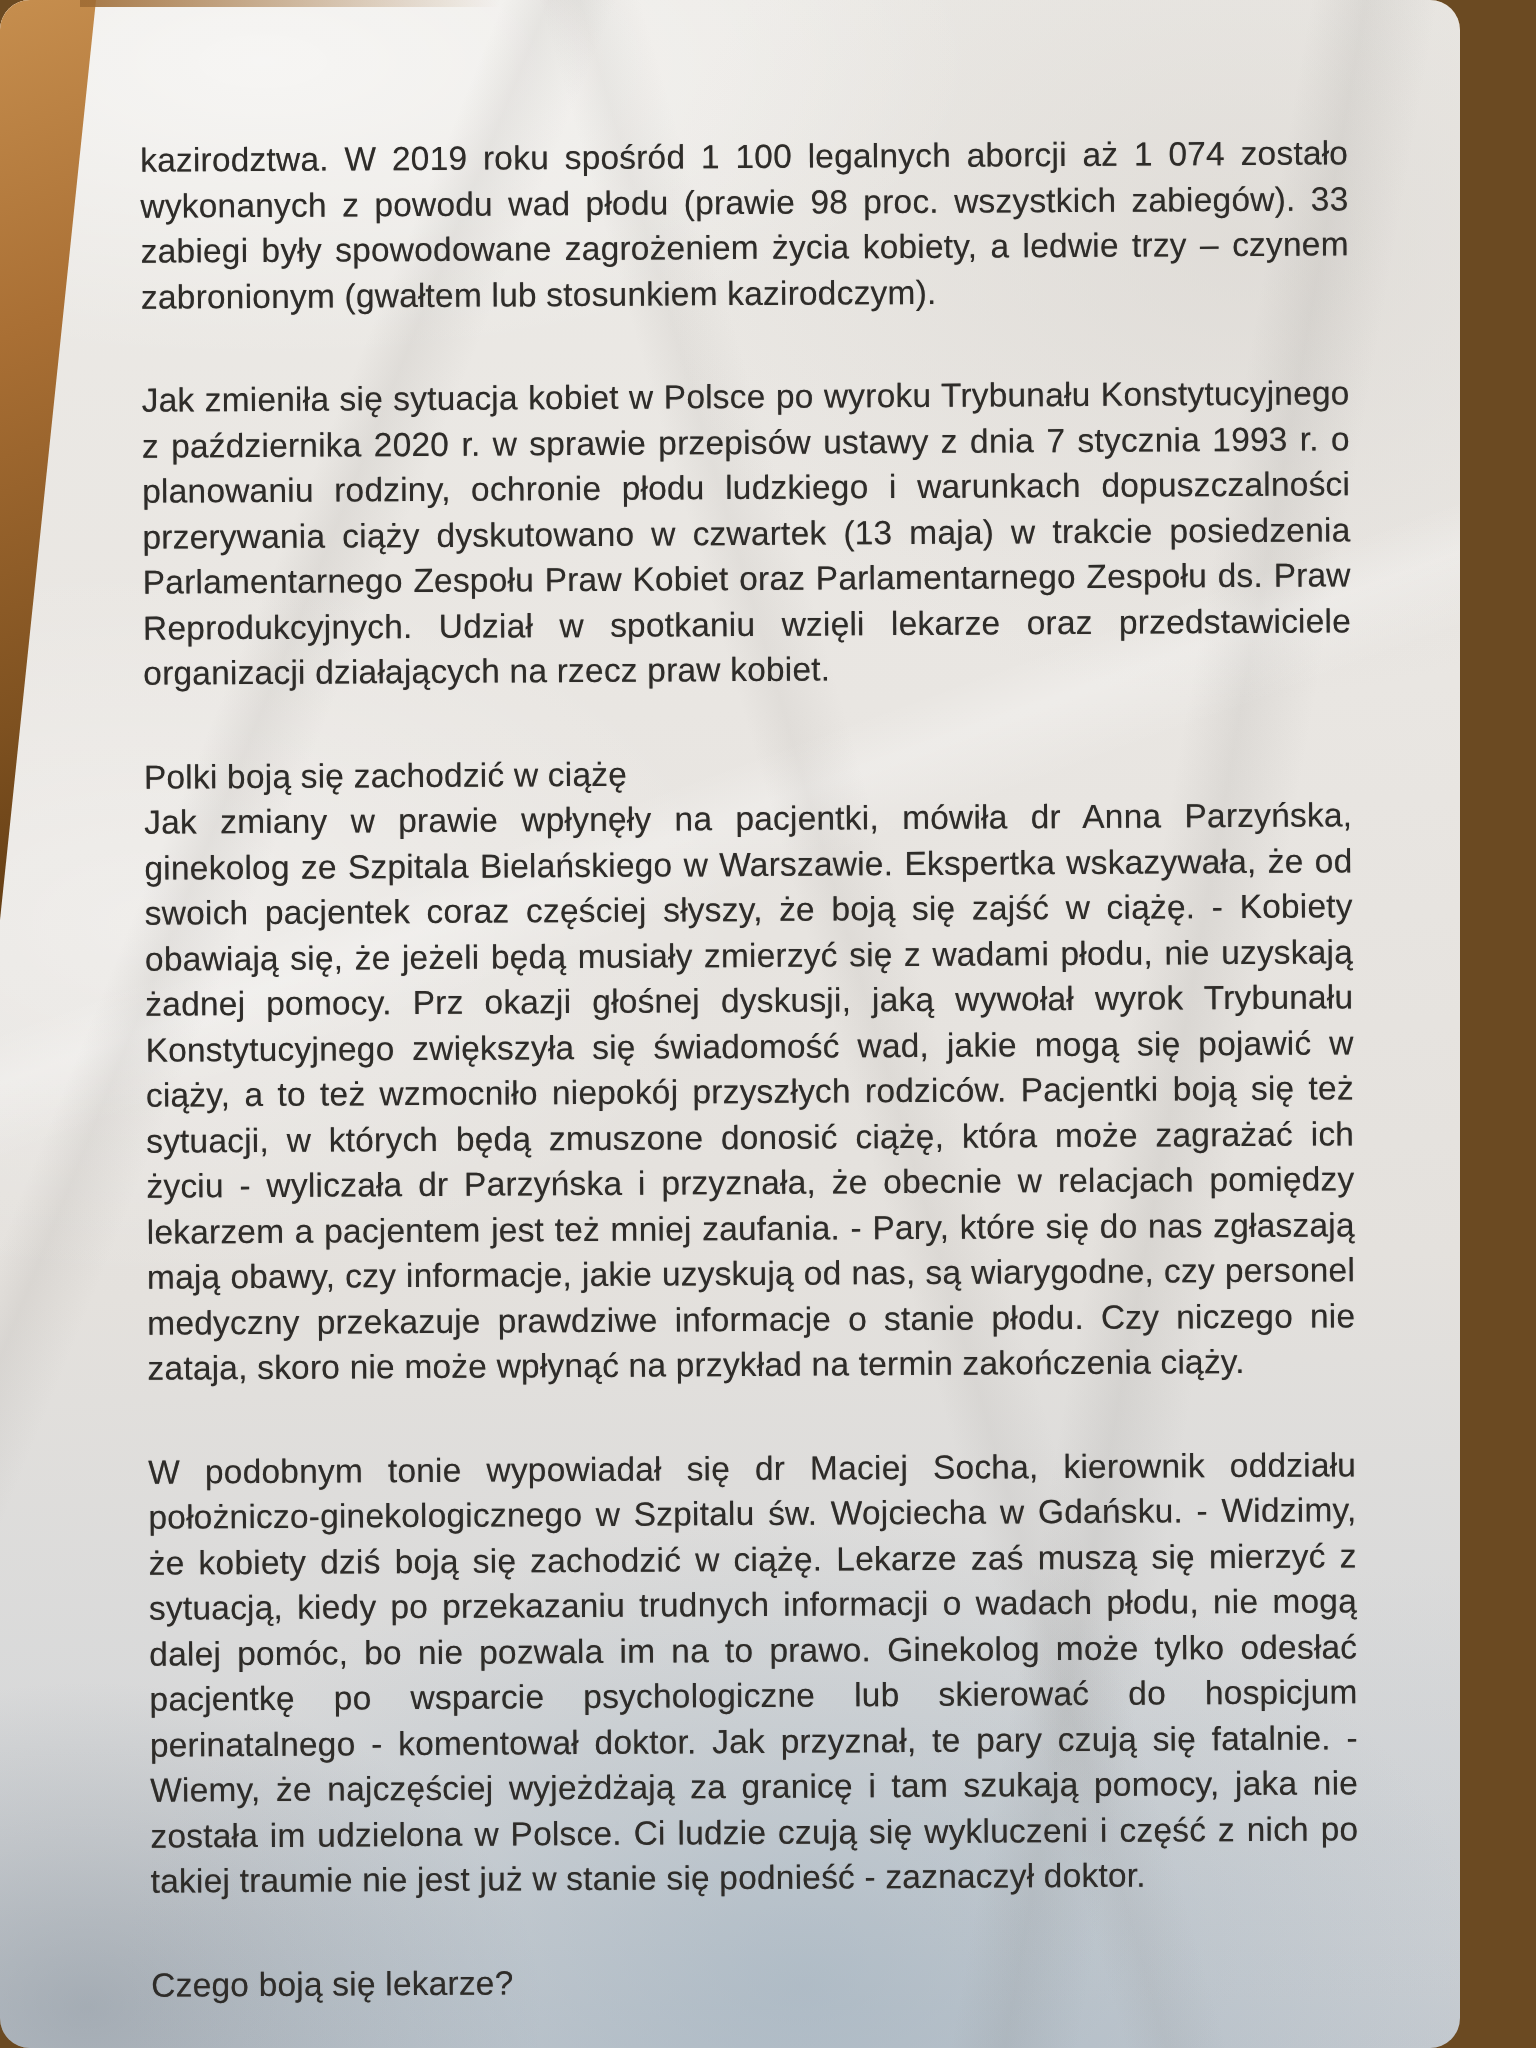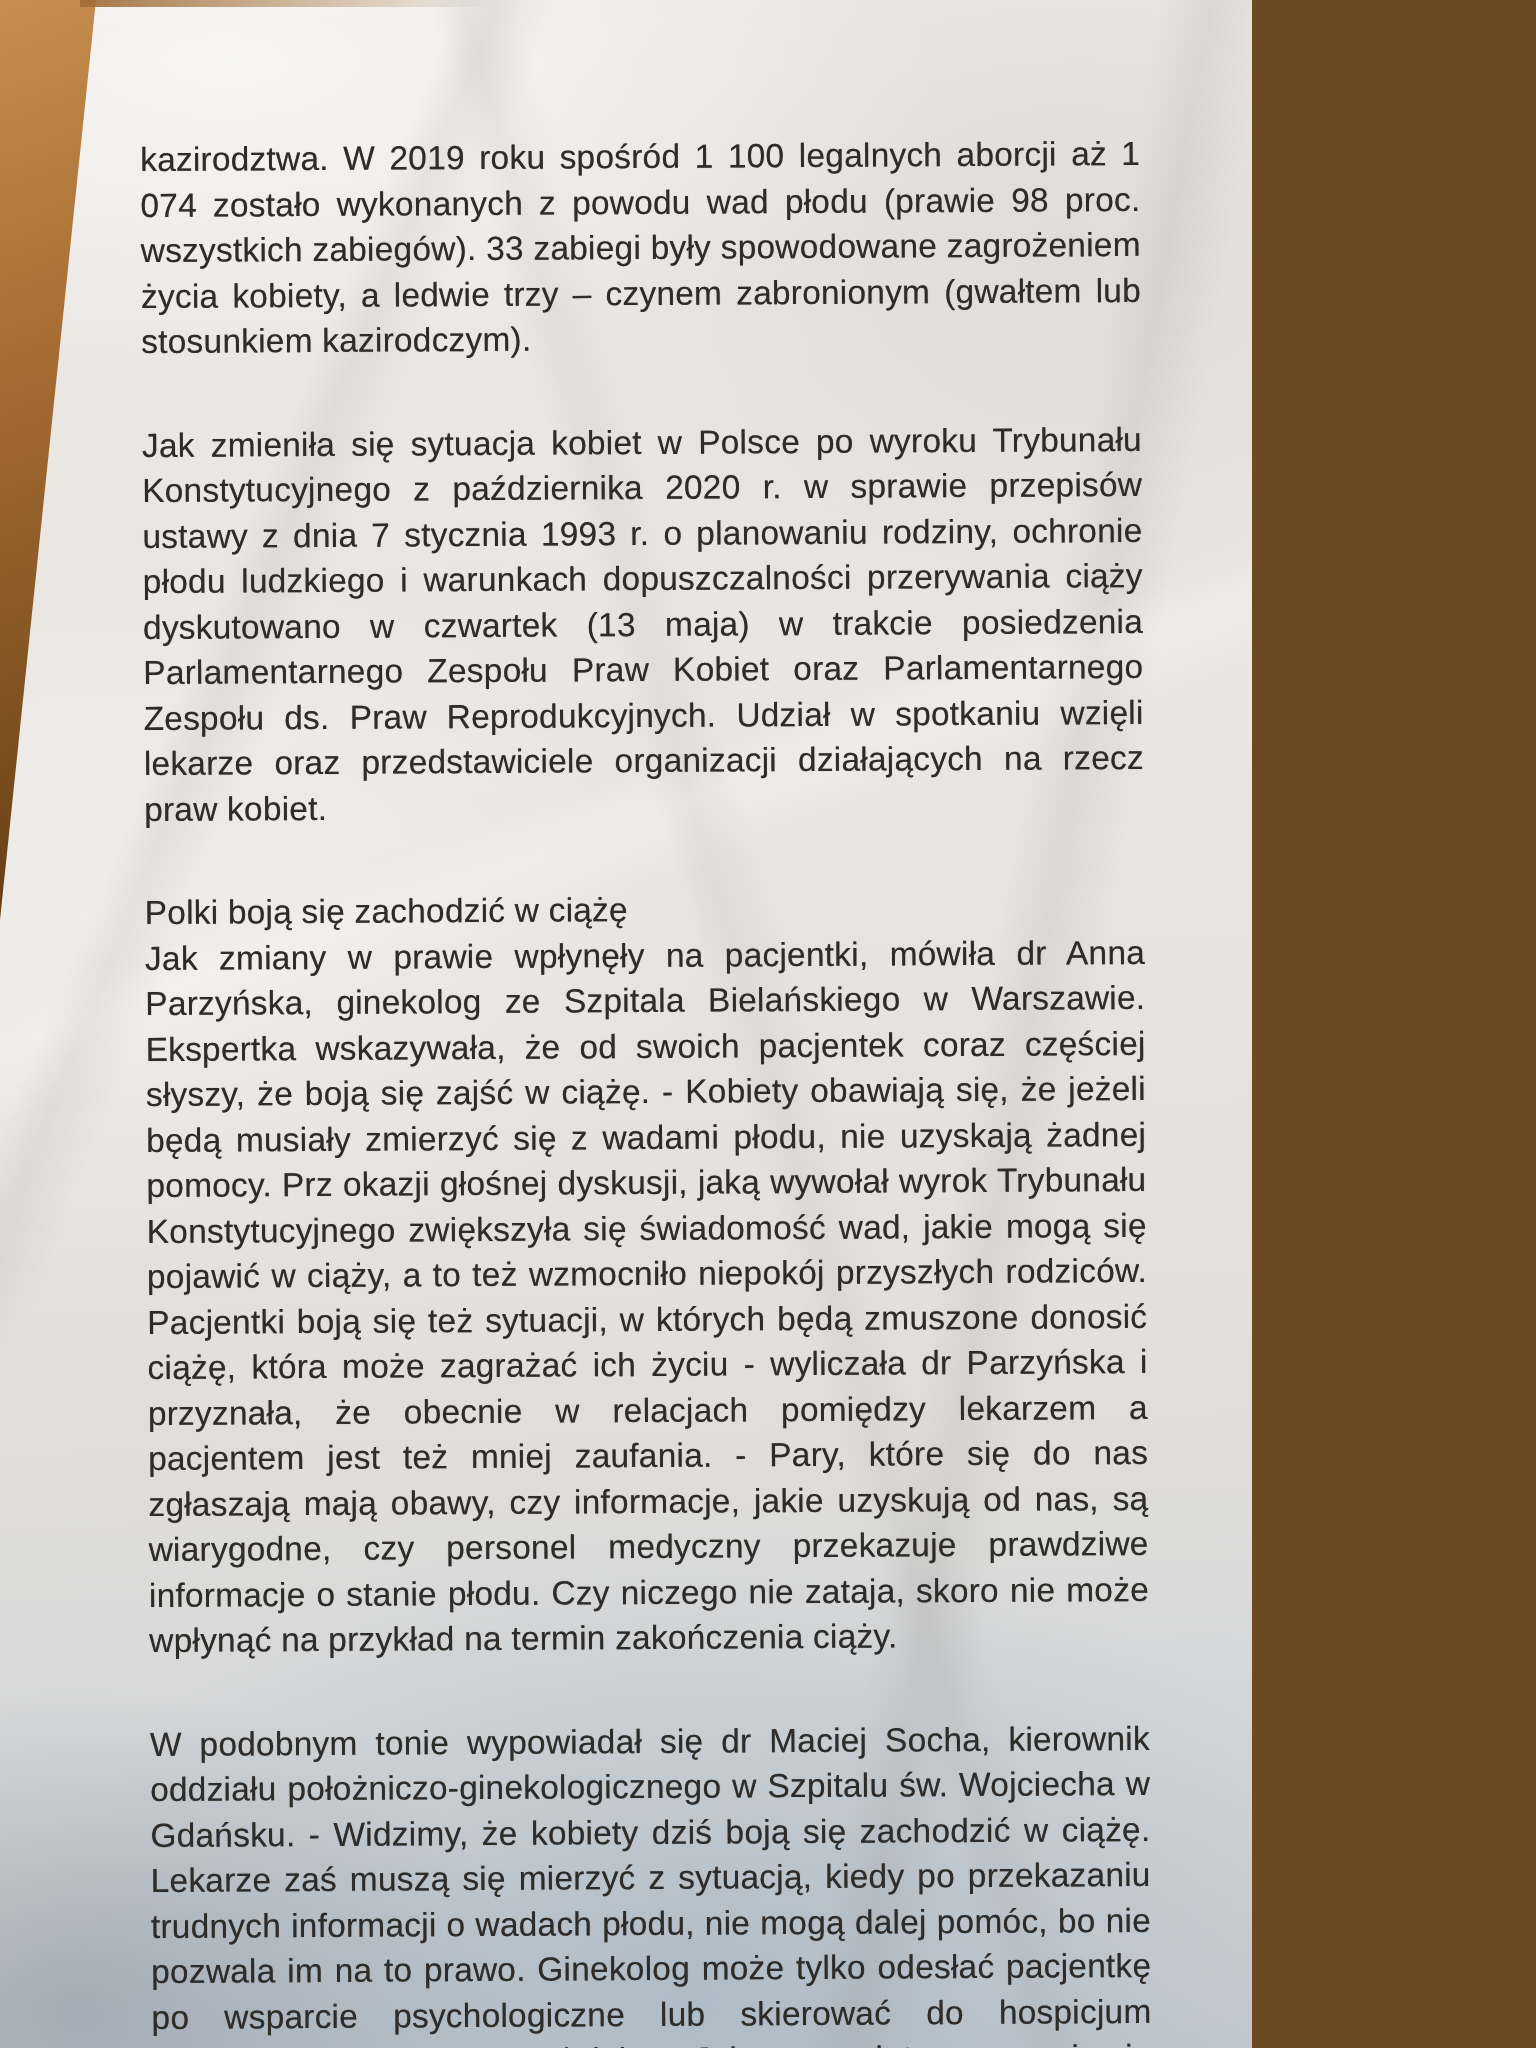--- a/index.html
+++ b/index.html
@@ -7,24 +7,25 @@
     padding: 0;
     width: 1536px;
     height: 2048px;
     overflow: hidden;
     background: #6b4a22;
   }
 
   
   .photo {
     position: relative;
-    width: 1252px;
+    width: 1460px;
     height: 2048px;
     overflow: hidden;
     background: linear-gradient(135deg, #c08a4a 0%, #9a6530 18%, #7a4f1e 40%, #5f3c14 100%);
+    border-radius: 30px;
   }
 
   
   .paper {
     position: absolute;
     inset: 0;
     background:
       radial-gradient(1200px 500px at 18% 3%, rgba(255,255,255,0.55), rgba(255,255,255,0) 60%),
       radial-gradient(900px 700px at 85% 12%, rgba(215,211,206,0.55), rgba(215,211,206,0) 65%),
       radial-gradient(1000px 600px at 10% 45%, rgba(255,255,255,0.35), rgba(255,255,255,0) 60%),

